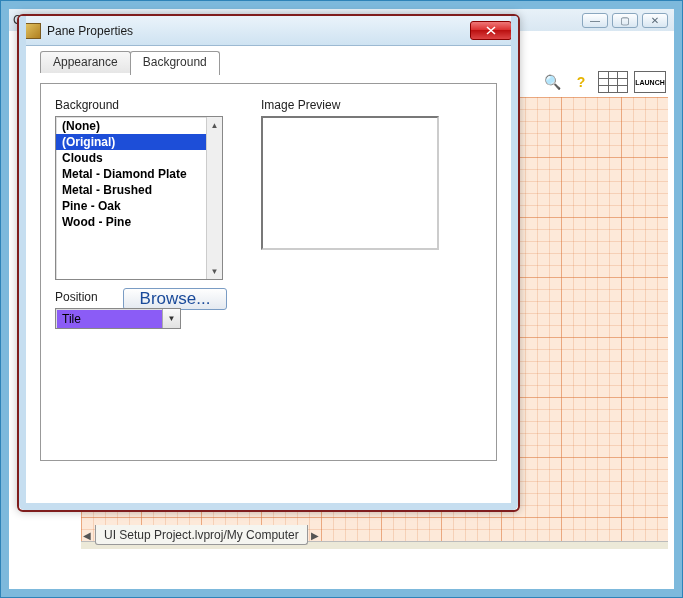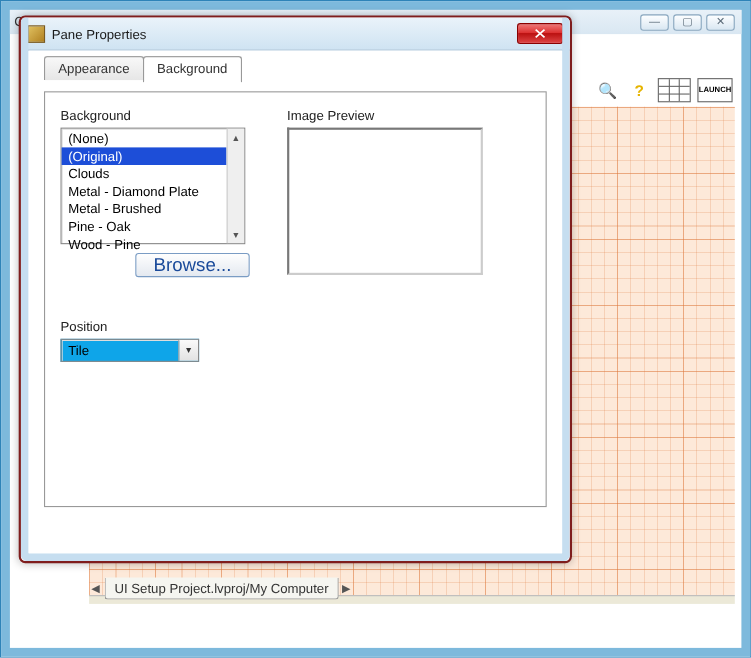--- a/index.html
+++ b/index.html
@@ -270,25 +270,26 @@
 }
 
 .section-label {
   font-size: 12px;
   color: #222;
   margin-bottom: 4px;
 }
 
 .listbox {
   width: 168px;
-  height: 106px;
+  height: 164px;
   border: 1px solid #888;
   box-shadow: inset 1px 1px 0 #ddd;
   background: #fff;
   display: flex;
+  font-weight: bold;
 }
 .listbox-items {
   flex:1;
   padding: 1px 0;
   font-size: 12px;
 }
 .list-item {
   padding: 0 6px;
   line-height: 16px;
   white-space: nowrap;
@@ -341,21 +342,21 @@
 .position-block {
   position: absolute;
   top: 206px;
   left: 14px;
 }
 .combo {
   width: 126px;
   height: 21px;
   border: 1px solid #888;
   box-shadow: inset 1px 1px 0 #ddd;
-  background: #0ea5e9;
+  background: #8b5cf6;
   font-size: 12px;
   display: flex;
   align-items: center;
 }
 .combo-text { flex:1; padding: 0 6px; }
 .combo-arrow {
   width: 18px;
   height: 100%;
   border-left: 1px solid #aaa;
   background: linear-gradient(#fafafa,#e2e2e2);

